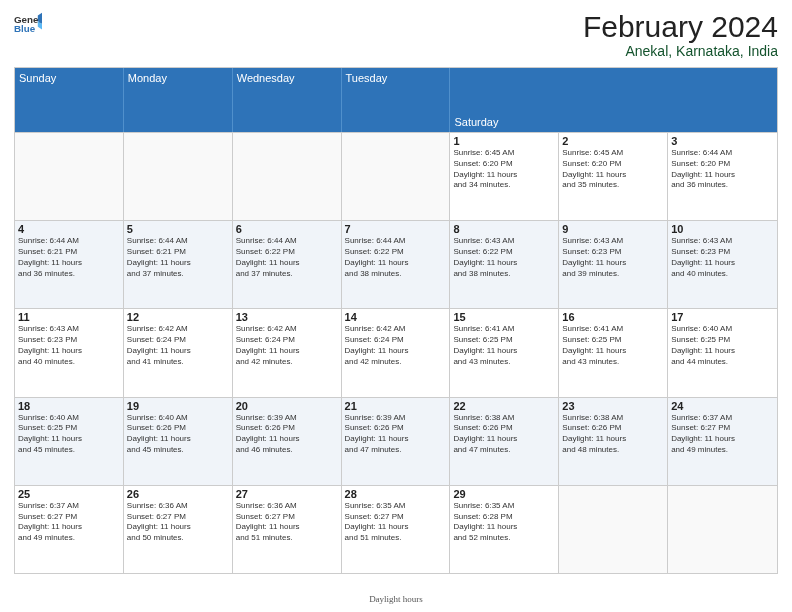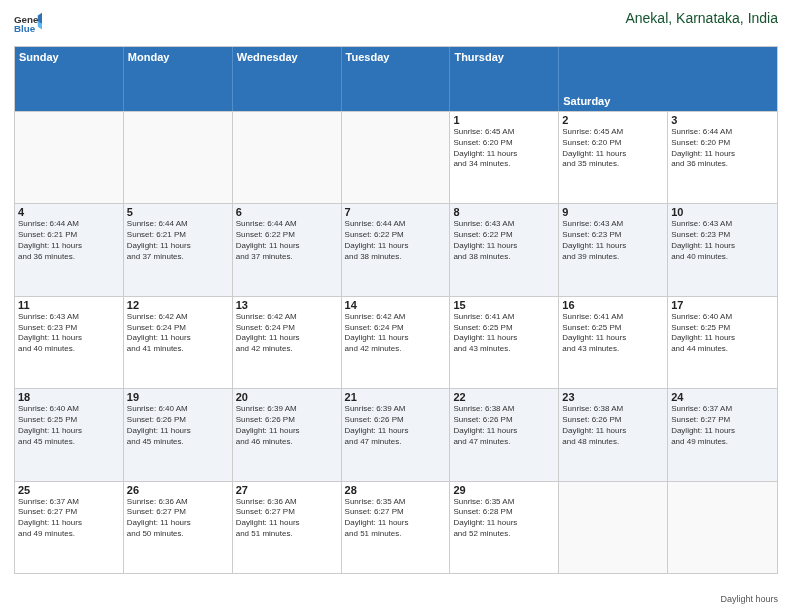--- a/index.html
+++ b/index.html
@@ -54,21 +54,21 @@
       border: 1px solid #ccc;
     }
     .cal-header {
       display: grid;
       grid-template-columns: repeat(7, 1fr);
       background: #2e73b8;
     }
     .cal-header-cell {
       color: #fff;
       font-size: 11px;
-      font-weight: bold;
+      font-weight: normal;
       padding: 4px 4px;
       text-align: left;
       border-right: 1px solid #5090cc;
     }
     .cal-header-cell:last-child { border-right: none; margin-top: 44px; }
     .cal-body {
       flex: 1;
       display: flex;
       flex-direction: column;
     }
@@ -99,48 +99,49 @@
     }
     .cell-text {
       font-size: 8px;
       line-height: 1.35;
       color: #333;
     }
     .footer {
       margin-top: 20px;
       font-size: 9px;
       color: #555;
-      text-align: right;
+      text-align: center;
+      font-family: Liberation Serif, serif;
     }
   </style>
 </head>
 <body>
 
 <div class="page">
   <div class="header">
     <div class="logo">
       <svg class="logo-icon" viewBox="0 0 40 40">
         <text x="0" y="18" font-size="14" font-weight="bold" fill="#333" font-family="Arial">General</text>
         <text x="0" y="32" font-size="14" font-weight="bold" fill="#2e73b8" font-family="Arial">Blue</text>
         <polygon points="34,8 40,4 40,20 34,16" fill="#2e73b8"></polygon>
         <polygon points="34,16 40,20 40,28 34,24" fill="#5bb8f5"></polygon>
       </svg>
     </div>
     <div class="title-block">
+      <h1>February 2024</h1>
       <h2>Anekal, Karnataka, India</h2>
     </div>
   </div>
 
   <div class="calendar">
     <div class="cal-header">
     <div class="cal-header-cell">Sunday</div>
         <div class="cal-header-cell">Monday</div>
         <div class="cal-header-cell">Wednesday</div>
         <div class="cal-header-cell">Tuesday</div>
-        <div class="cal-header-cell">Thursday</div>
         <div class="cal-header-cell">Saturday</div>
       </div>
     <div class="cal-body">
     <div class="cal-row">
           <div class="cal-cell empty"></div>
           <div class="cal-cell empty"></div>
           <div class="cal-cell empty"></div>
           <div class="cal-cell empty"></div>
           <div class="cal-cell">
             <span class="day-num">1</span>

